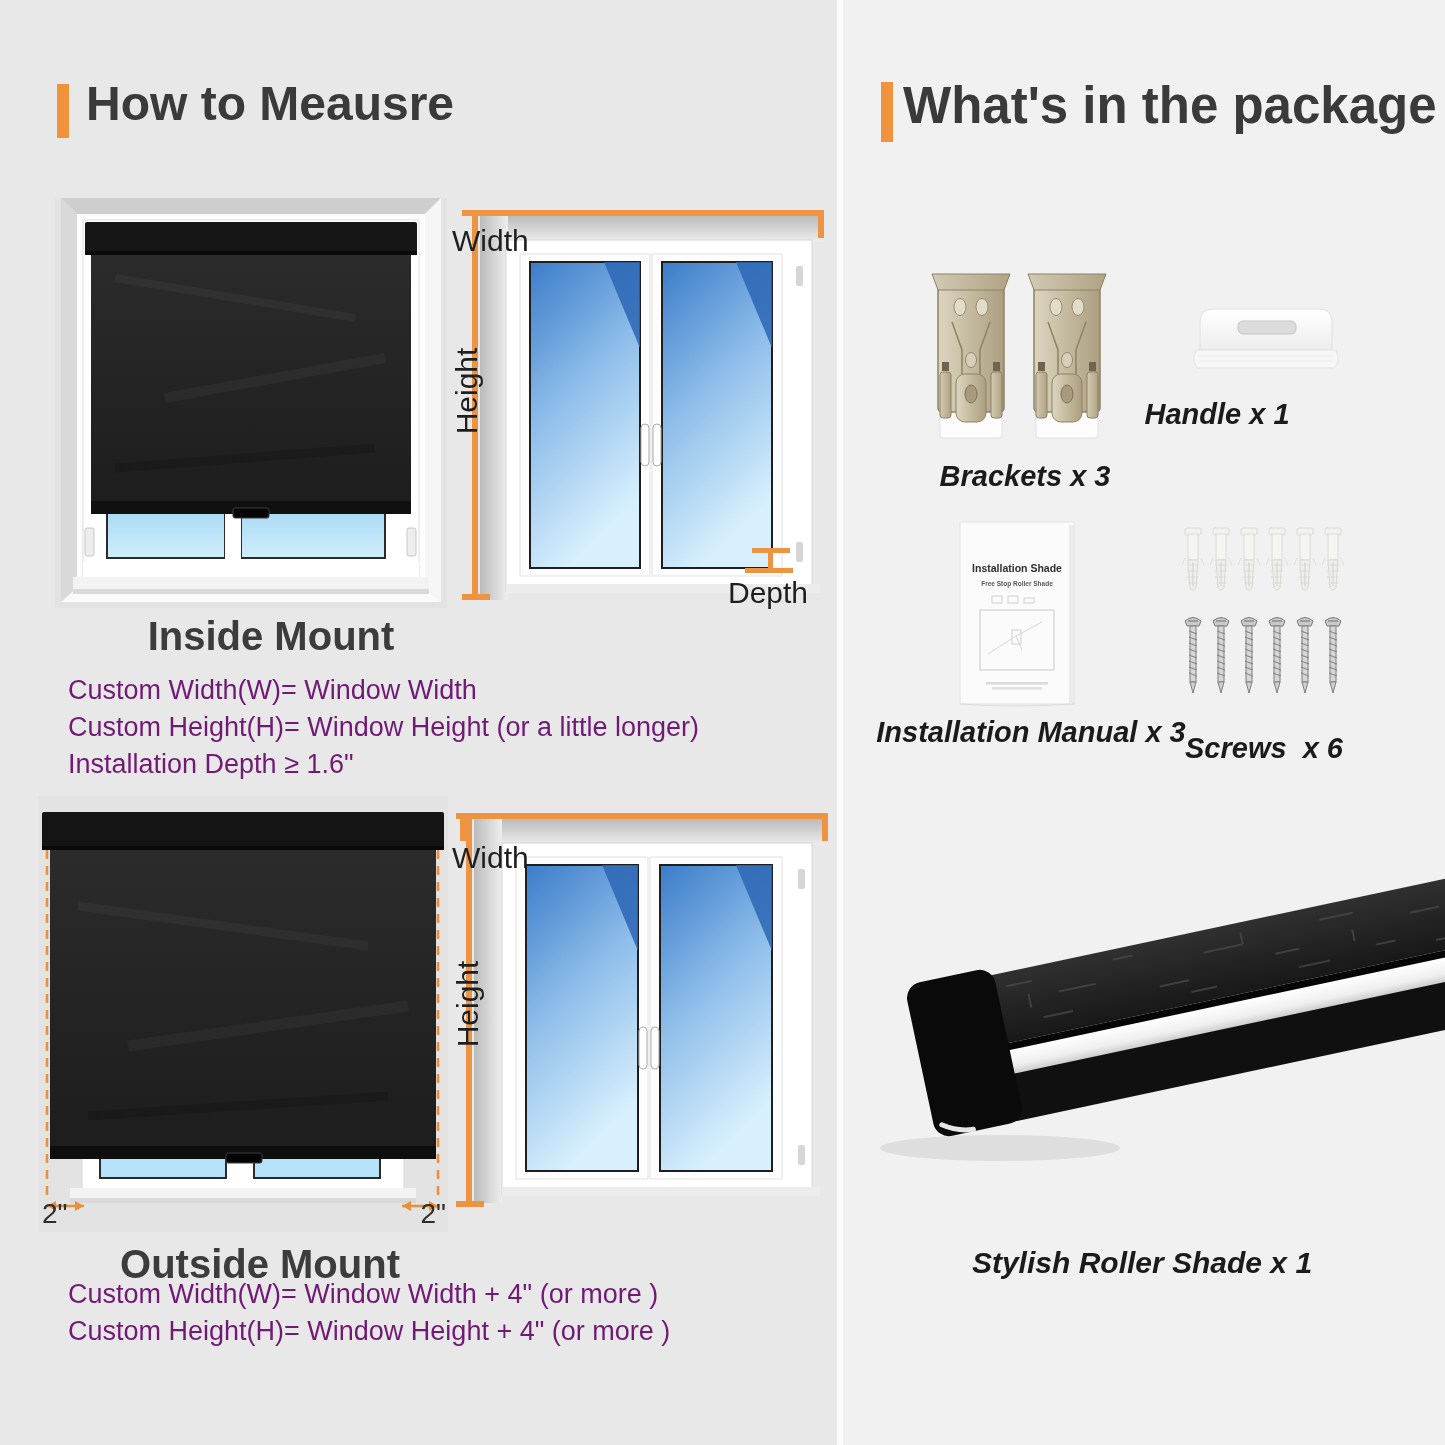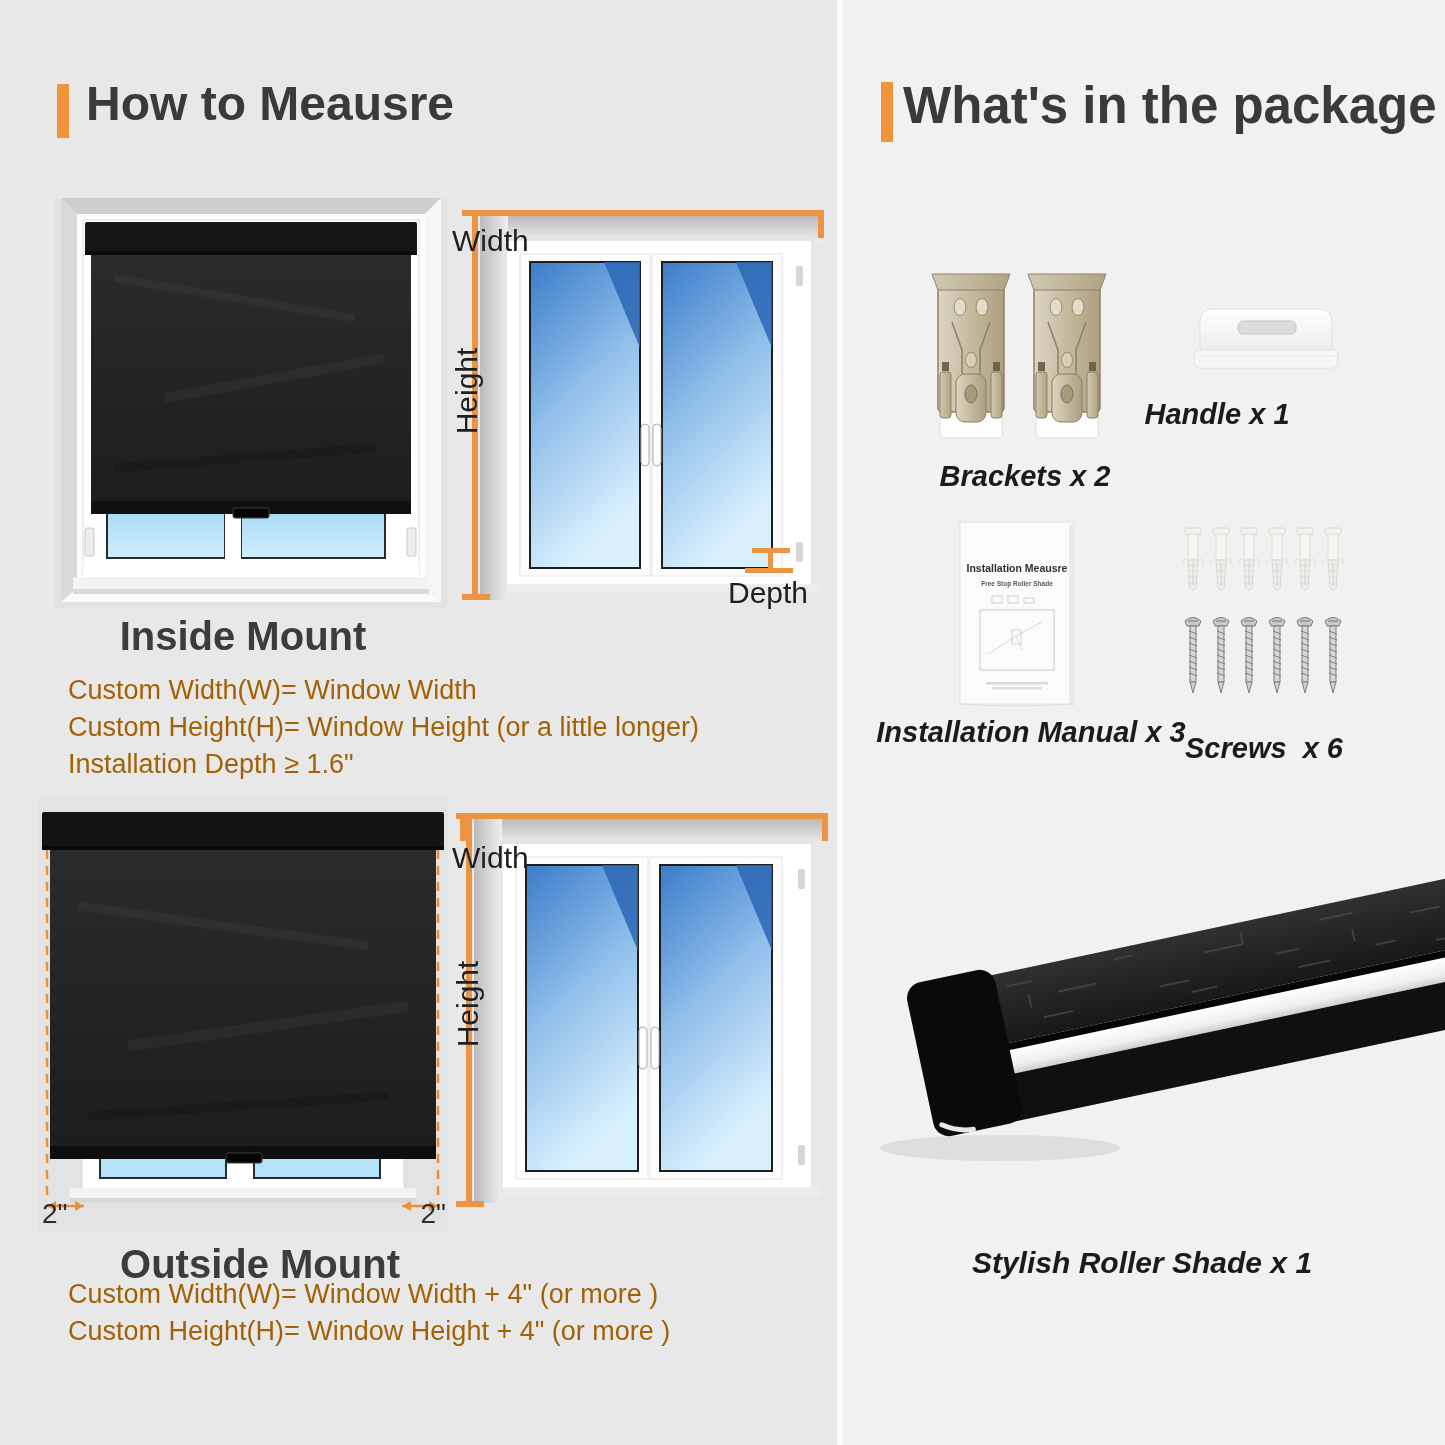--- a/index.html
+++ b/index.html
@@ -3,21 +3,21 @@
 <meta charset="utf-8">
 <style>
   html,body{margin:0;padding:0;background:#ddd;}
   .canvas{position:relative;width:1445px;height:1445px;background:#E9E8E8;overflow:hidden;
           font-family:"Liberation Sans",sans-serif;}
   .right-panel{position:absolute;left:843px;top:0;width:602px;height:1445px;background:#F2F1F1;}
   .divider{position:absolute;left:837px;top:0;width:6px;height:1445px;background:#FBFBFB;}
   .accent{position:absolute;background:#F0933C;}
   .h1{position:absolute;font-weight:bold;font-size:48px;color:#3A3A3A;letter-spacing:0px;white-space:pre;}
   .h2{position:absolute;font-weight:bold;font-size:40px;color:#3C3C3C;text-align:center;white-space:pre;}
-  .body-lines{position:absolute;font-size:27px;color:#a16207;}
+  .body-lines{position:absolute;font-size:27px;color:#701a75;}
   .body-lines div{line-height:37px;white-space:pre;}
   .item-label{position:absolute;font-weight:bold;font-style:italic;font-size:29px;color:#1B1B1B;
               text-align:center;white-space:pre;}
   .art{position:absolute;}
   .art svg{position:absolute;left:0;top:0;width:100%;height:100%;display:block;}
   .diag-label{position:absolute;font-size:30px;color:#1f1f1f;white-space:pre;}
   .w-label{left:0;right:0;text-align:left;}
   .h-label{width:140px;text-align:center;transform:rotate(-90deg);}
   .mark-label{position:absolute;font-size:28px;color:#2E2E2E;white-space:pre;}
   .manual-title{position:absolute;left:0;right:0;top:46px;text-align:center;font-size:10.5px;
@@ -113,21 +113,21 @@
       <rect x="10" y="402" width="28" height="6" fill="#EC9442"></rect>
       <rect x="300" y="356" width="38" height="5" fill="#EC9442"></rect>
       <rect x="316" y="356" width="5" height="23" fill="#EC9442"></rect>
       <rect x="293" y="376" width="48" height="5" fill="#EC9442"></rect>
     </svg>
     <span class="diag-label w-label" style="top:32px;">Width</span>
     <span class="diag-label h-label" style="left:-55px;top:182px;">Height</span>
     <span class="diag-label" style="left:276px;top:384px;">Depth</span>
   </div>
 
-  <div class="h2" style="left:28px;top:614px;width:430px;">Inside Mount</div>
+  <div class="h2" style="left:56px;top:614px;width:430px;">Inside Mount</div>
   <div class="body-lines" style="left:68px;top:672px;">
     <div>Custom Width(W)= Window Width</div>
     <div>Custom Height(H)= Window Height (or a little longer)</div>
     <div>Installation Depth ≥ 1.6"</div>
   </div>
 
   <div class="art" style="left:38px;top:796px;width:410px;height:436px;">
     <svg viewBox="0 0 410 436">
       <defs>
         <linearGradient id="op-fab" x1="0" y1="0" x2="0" y2="1">
@@ -224,21 +224,21 @@
           <rect x="10" y="92" width="7" height="9" fill="#6F6450"></rect>
           <rect x="61" y="92" width="7" height="9" fill="#6F6450"></rect>
           <rect x="24" y="104" width="30" height="48" rx="9" fill="url(#bk-met)" stroke="#8D8166"></rect>
           <ellipse cx="39" cy="124" rx="6" ry="9" fill="#A79B7E" stroke="#7B6F56"></ellipse>
         </g>
       </defs>
       <use href="#bk-one" x="2" y="0"></use>
       <use href="#bk-one" x="98" y="0"></use>
     </svg>
   </div>
-  <div class="item-label" style="left:915px;top:460px;width:220px;">Brackets x 2</div>
+  <div class="item-label" style="left:915px;top:460px;width:220px;">Brackets x 3</div>
 
   <div class="art" style="left:1186px;top:300px;width:160px;height:90px;">
     <svg viewBox="0 0 160 90">
       <defs>
         <linearGradient id="hd-grad" x1="0" y1="0" x2="0" y2="1">
           <stop offset="0" stop-color="#FFFFFF"></stop>
             <stop offset="1" stop-color="#EDEDED"></stop>
         </linearGradient>
       </defs>
       <path d="M14,50 L14,22 Q14,9 27,9 L133,9 Q146,9 146,22 L146,50 Z" fill="url(#hd-grad)" stroke="#E0E0E0"></path>
@@ -259,21 +259,21 @@
         <rect x="40" y="80" width="10" height="7" fill="none"></rect>
         <rect x="56" y="80" width="10" height="7" fill="none"></rect>
         <rect x="72" y="82" width="10" height="5" fill="none"></rect>
       </g>
       <rect x="28" y="94" width="74" height="60" fill="none" stroke="#C9C9C9"></rect>
       <path d="M36,138 L64,120 L90,106 M64,120 L70,134" fill="none" stroke="#D5D5D5"></path>
       <rect x="60" y="114" width="9" height="14" fill="none" stroke="#D0D0D0"></rect>
       <rect x="34" y="166" width="62" height="2.5" fill="#DADADA"></rect>
       <rect x="40" y="171" width="50" height="2.5" fill="#E0E0E0"></rect>
     </svg>
-    <span class="manual-title">Installation Meausre</span>
+    <span class="manual-title">Installation Shade</span>
     <span class="manual-sub">Free Stop Roller Shade</span>
   </div>
   <div class="item-label" style="left:851px;top:716px;width:360px;">Installation Manual x 3</div>
 
   <div class="art" style="left:1178px;top:524px;width:170px;height:172px;">
     <svg viewBox="0 0 170 172">
       <defs>
         <g id="sc-anchor">
           <rect x="1" y="0" width="16" height="7" rx="2" fill="#F2F2EF" stroke="#D9D9D4"></rect>
           <rect x="4" y="6" width="10" height="26" fill="#F5F5F2" stroke="#DCDCD7"></rect>

